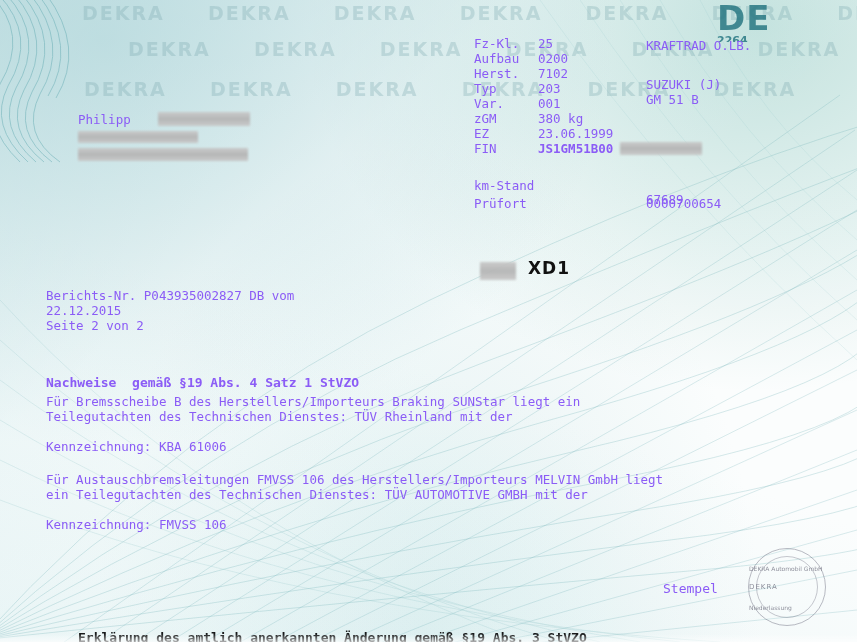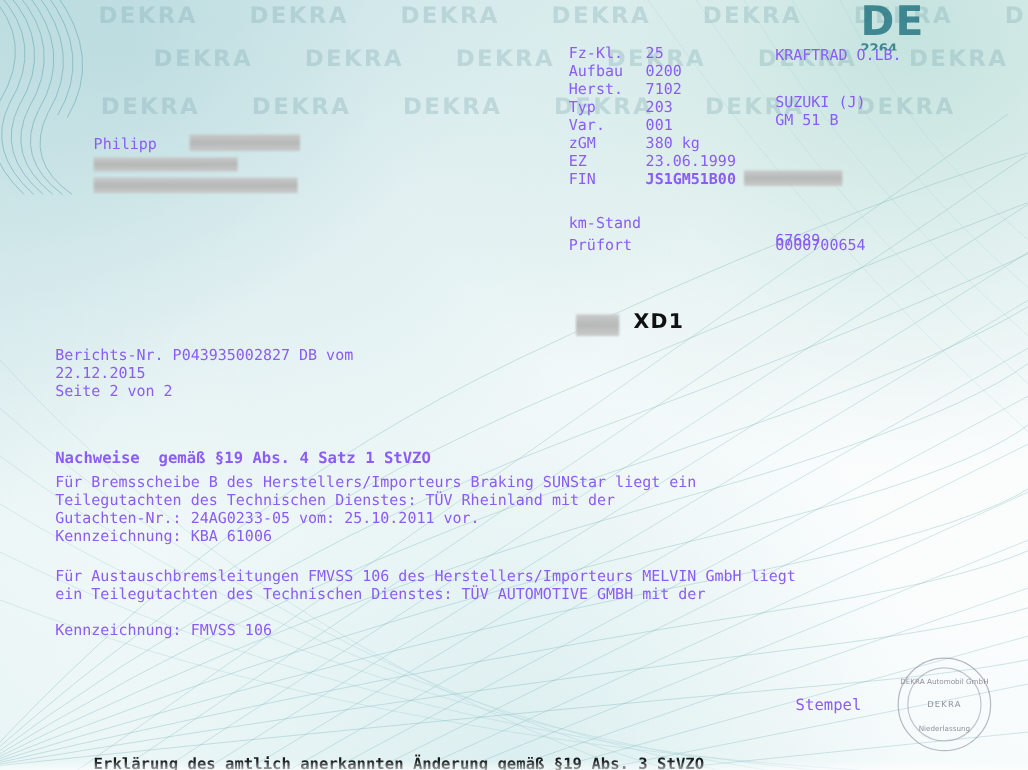--- a/index.html
+++ b/index.html
@@ -122,21 +122,20 @@
   .round-stamp:after {
     content: "";
     position: absolute;
     inset: 7px;
     border-radius: 50%;
     border: 1px solid rgba(90,90,110,0.45);
   }
   .round-stamp .rs-txt {
     position: absolute;
     left: 0; right: 0;
-    text-align: center;
     font-family: "DejaVu Sans", sans-serif;
     font-size: 6px;
     color: rgba(70,70,90,0.8);
   }
   .rs-top { top: 16px; }
   .rs-mid { top: 34px; font-size: 7px !important; letter-spacing: 1px; }
   .rs-bot { bottom: 14px; }
 
   .bottom-cut {
     position: absolute;
@@ -270,21 +269,20 @@
     <div class="txt" style="left:46px; top:303px;">22.12.2015</div>
     <div class="txt" style="left:46px; top:318px;">Seite 2 von 2</div>
 
     <div class="redact" style="left:480px; top:262px; width:36px; height:18px;"></div>
     <div class="stamp-xd1" style="left:528px; top:258px;">XD1</div>
 
     <div class="txt bold" style="left:46px; top:375px; font-size:13px;">Nachweise  gemäß §19 Abs. 4 Satz 1 StVZO</div>
 
     <div class="txt" style="left:46px; top:409px;">Teilegutachten des Technischen Dienstes: TÜV Rheinland mit der</div>
     <div class="txt" style="left:46px; top:394px;">Für Bremsscheibe B des Herstellers/Importeurs Braking SUNStar liegt ein</div>
-    <div class="txt" style="left:46px; top:424px;">Gutachten-Nr.: 24AG0233-05 vom: 25.10.2011 vor.</div>
     <div class="txt" style="left:46px; top:439px;">Kennzeichnung: KBA 61006</div>
 
     <div class="txt" style="left:46px; top:472px;">Für Austauschbremsleitungen FMVSS 106 des Herstellers/Importeurs MELVIN GmbH liegt</div>
     <div class="txt" style="left:46px; top:487px;">ein Teilegutachten des Technischen Dienstes: TÜV AUTOMOTIVE GMBH mit der</div>
     <div class="txt" style="left:46px; top:517px;">Kennzeichnung: FMVSS 106</div>
 
     <div class="txt" style="left:663px; top:581px; font-size:13px;text-align:right;">Stempel</div>
     <div class="round-stamp" style="left:748px; top:548px;">
       <div class="rs-txt rs-top">DEKRA Automobil GmbH</div>
       <div class="rs-txt rs-mid">DEKRA</div>

